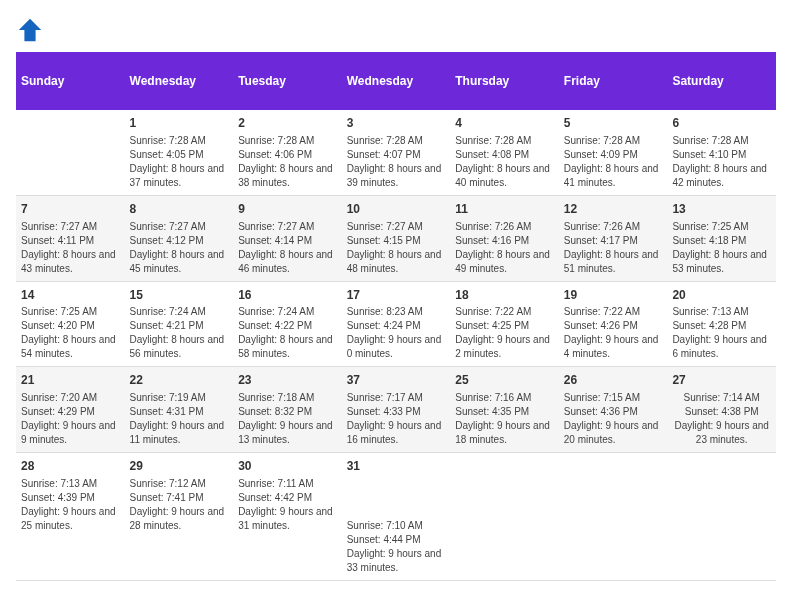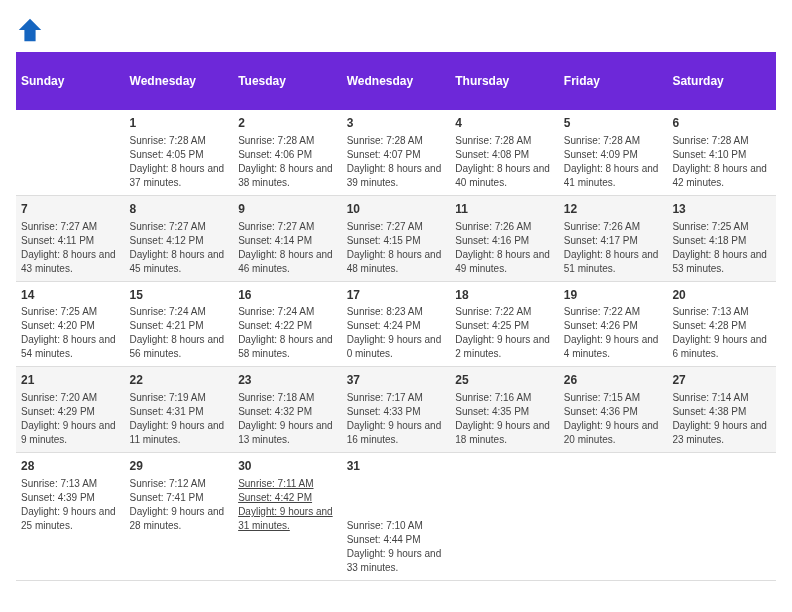--- a/index.html
+++ b/index.html
@@ -251,21 +251,21 @@
         </td>
         <td>
           <div class="day-number">22</div>
           <div class="day-info" style="white-space: pre-line;">Sunrise: 7:19 AM
 Sunset: 4:31 PM
 Daylight: 9 hours and 11 minutes.</div>
         </td>
         <td>
           <div class="day-number">23</div>
           <div class="day-info" style="white-space: pre-line;">Sunrise: 7:18 AM
-Sunset: 4:32 PM
+Sunset: 8:32 PM
 Daylight: 9 hours and 13 minutes.</div>
         </td>
         <td>
           <div class="day-number">37</div>
           <div class="day-info" style="white-space: pre-line;">Sunrise: 7:17 AM
 Sunset: 4:33 PM
 Daylight: 9 hours and 16 minutes.</div>
         </td>
         <td>
           <div class="day-number">25</div>
@@ -274,41 +274,41 @@
 Daylight: 9 hours and 18 minutes.</div>
         </td>
         <td>
           <div class="day-number">26</div>
           <div class="day-info" style="white-space: pre-line;">Sunrise: 7:15 AM
 Sunset: 4:36 PM
 Daylight: 9 hours and 20 minutes.</div>
         </td>
         <td>
           <div class="day-number">27</div>
-          <div class="day-info" style="white-space: pre-line;">Sunrise: 7:14 AM
+          <div class="day-info" style="white-space: pre-line; text-align: center;">Sunrise: 7:14 AM
 Sunset: 4:38 PM
 Daylight: 9 hours and 23 minutes.</div>
         </td>
       </tr>
       <tr>
         <td>
           <div class="day-number">28</div>
           <div class="day-info" style="white-space: pre-line;">Sunrise: 7:13 AM
 Sunset: 4:39 PM
 Daylight: 9 hours and 25 minutes.</div>
         </td>
         <td>
           <div class="day-number">29</div>
           <div class="day-info" style="white-space: pre-line;">Sunrise: 7:12 AM
 Sunset: 7:41 PM
 Daylight: 9 hours and 28 minutes.</div>
         </td>
         <td>
           <div class="day-number">30</div>
-          <div class="day-info" style="white-space: pre-line; text-decoration: underline;">Sunrise: 7:11 AM
+          <div class="day-info" style="white-space: pre-line;">Sunrise: 7:11 AM
 Sunset: 4:42 PM
 Daylight: 9 hours and 31 minutes.</div>
         </td>
         <td>
           <div class="day-number">31</div>
           <div class="day-info" style="white-space: pre-line; margin-top: 44px;">Sunrise: 7:10 AM
 Sunset: 4:44 PM
 Daylight: 9 hours and 33 minutes.</div>
         </td>
         <td></td>

